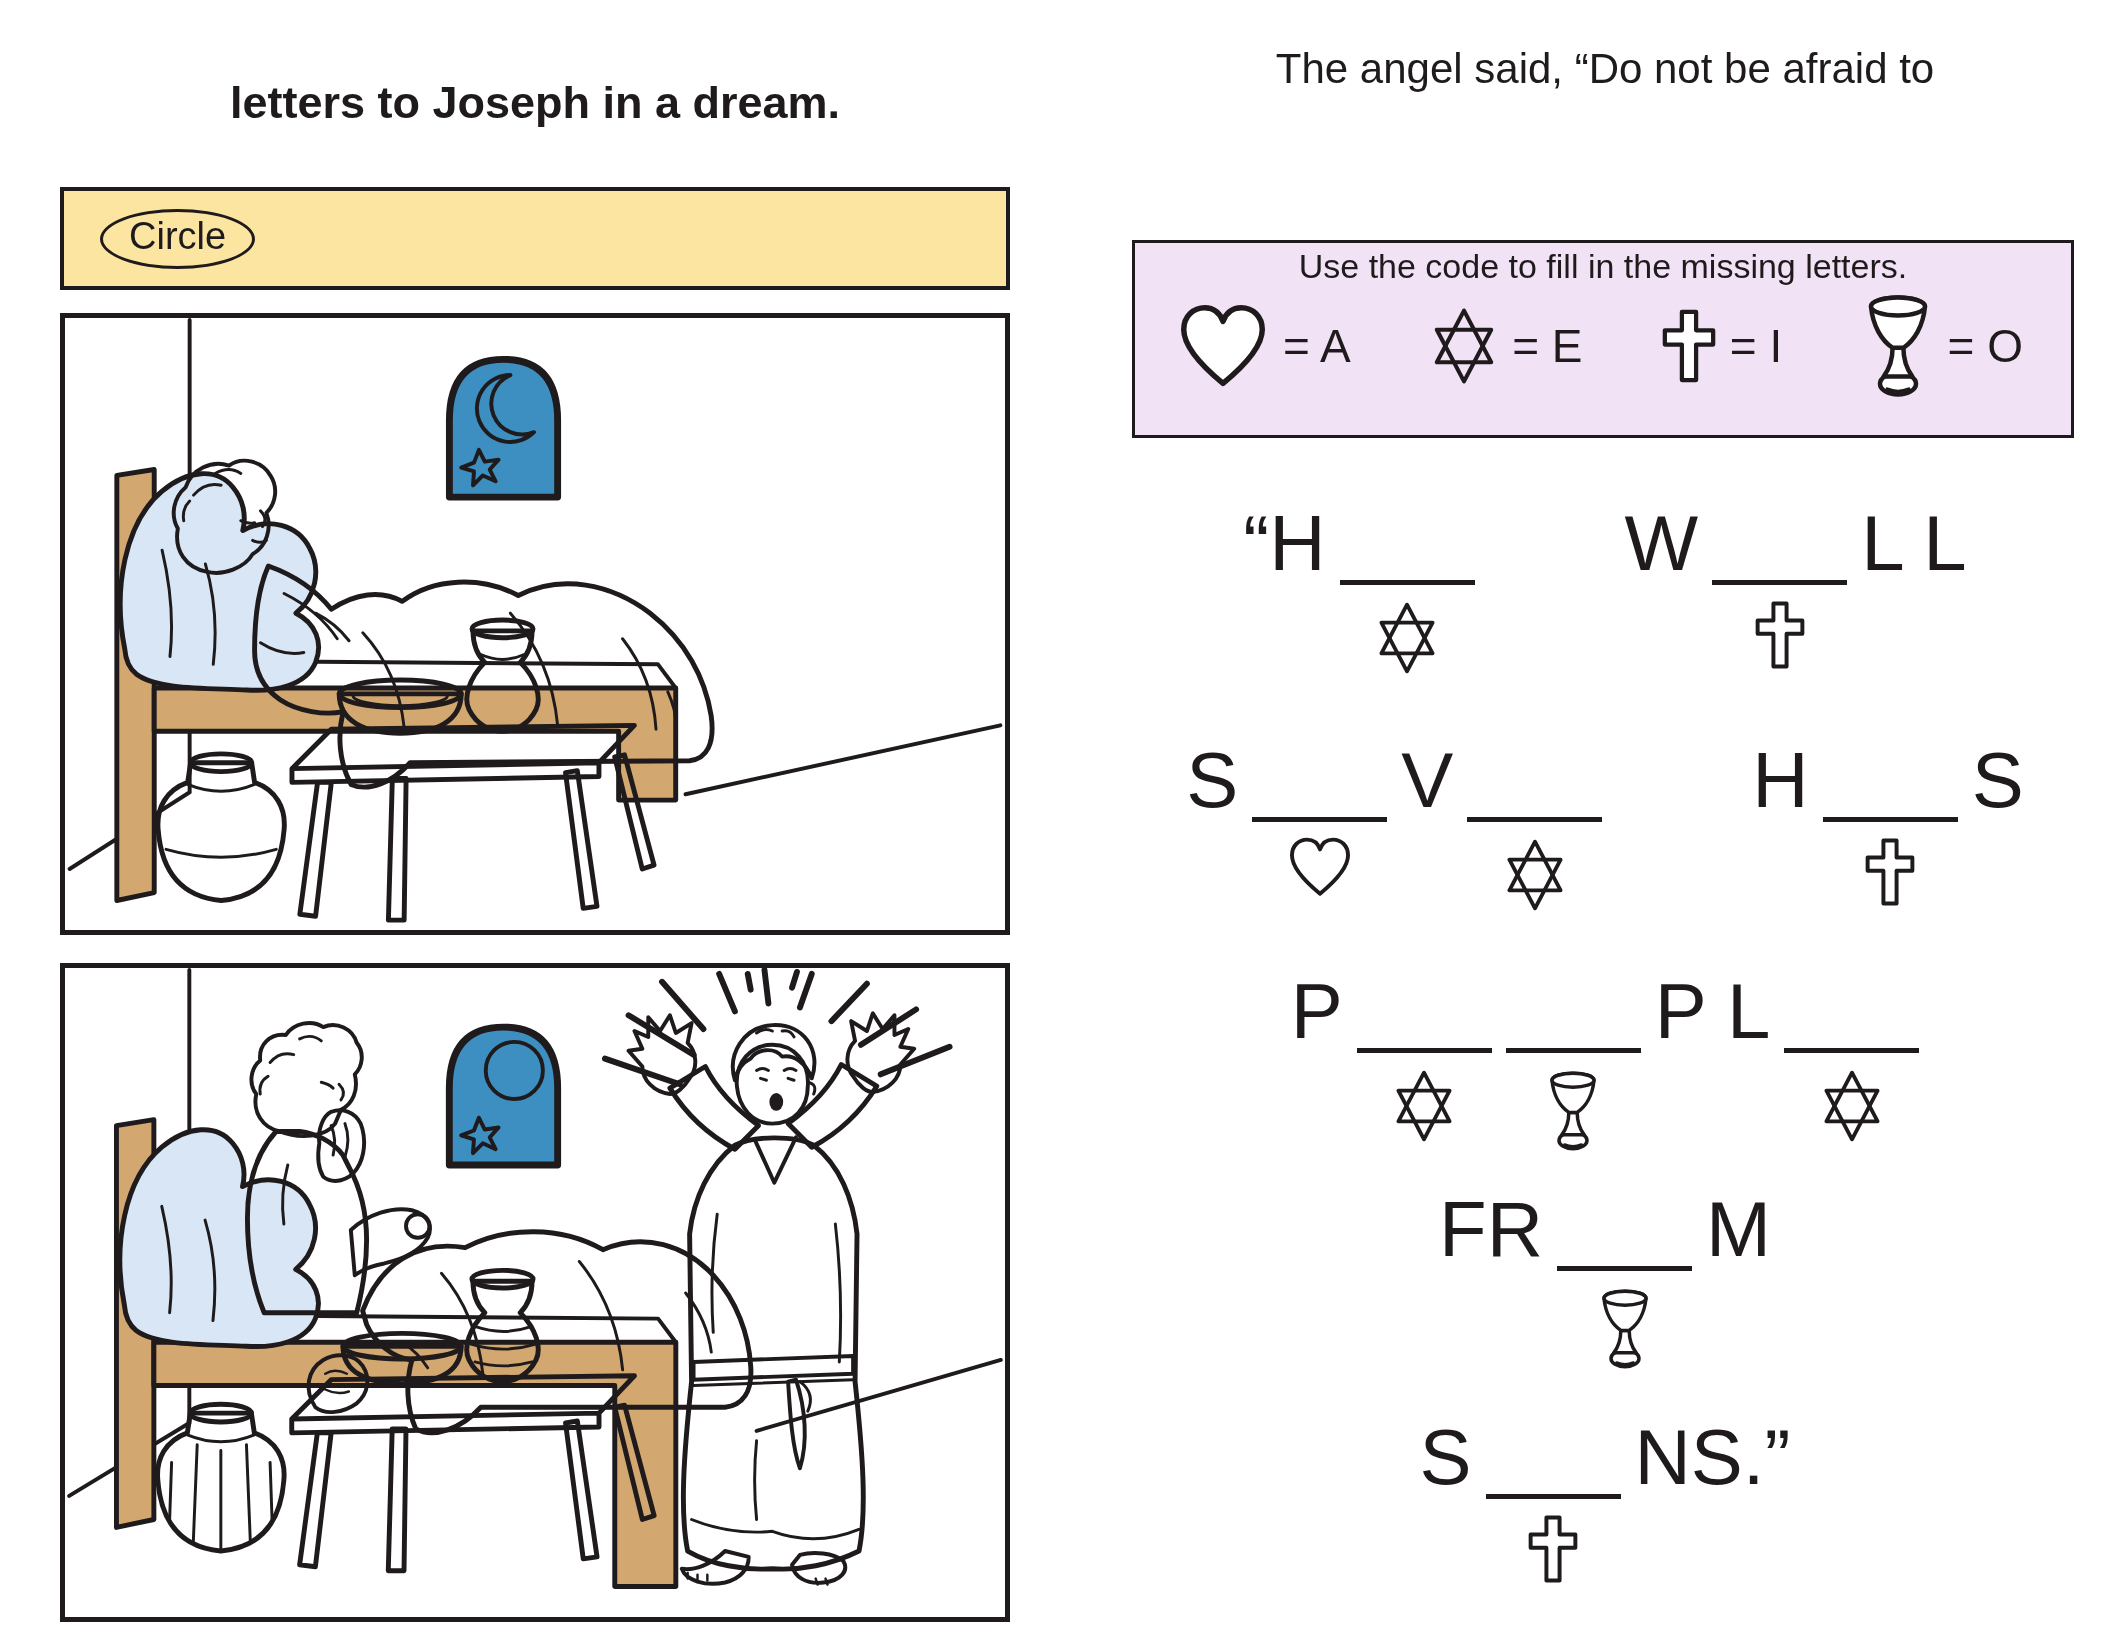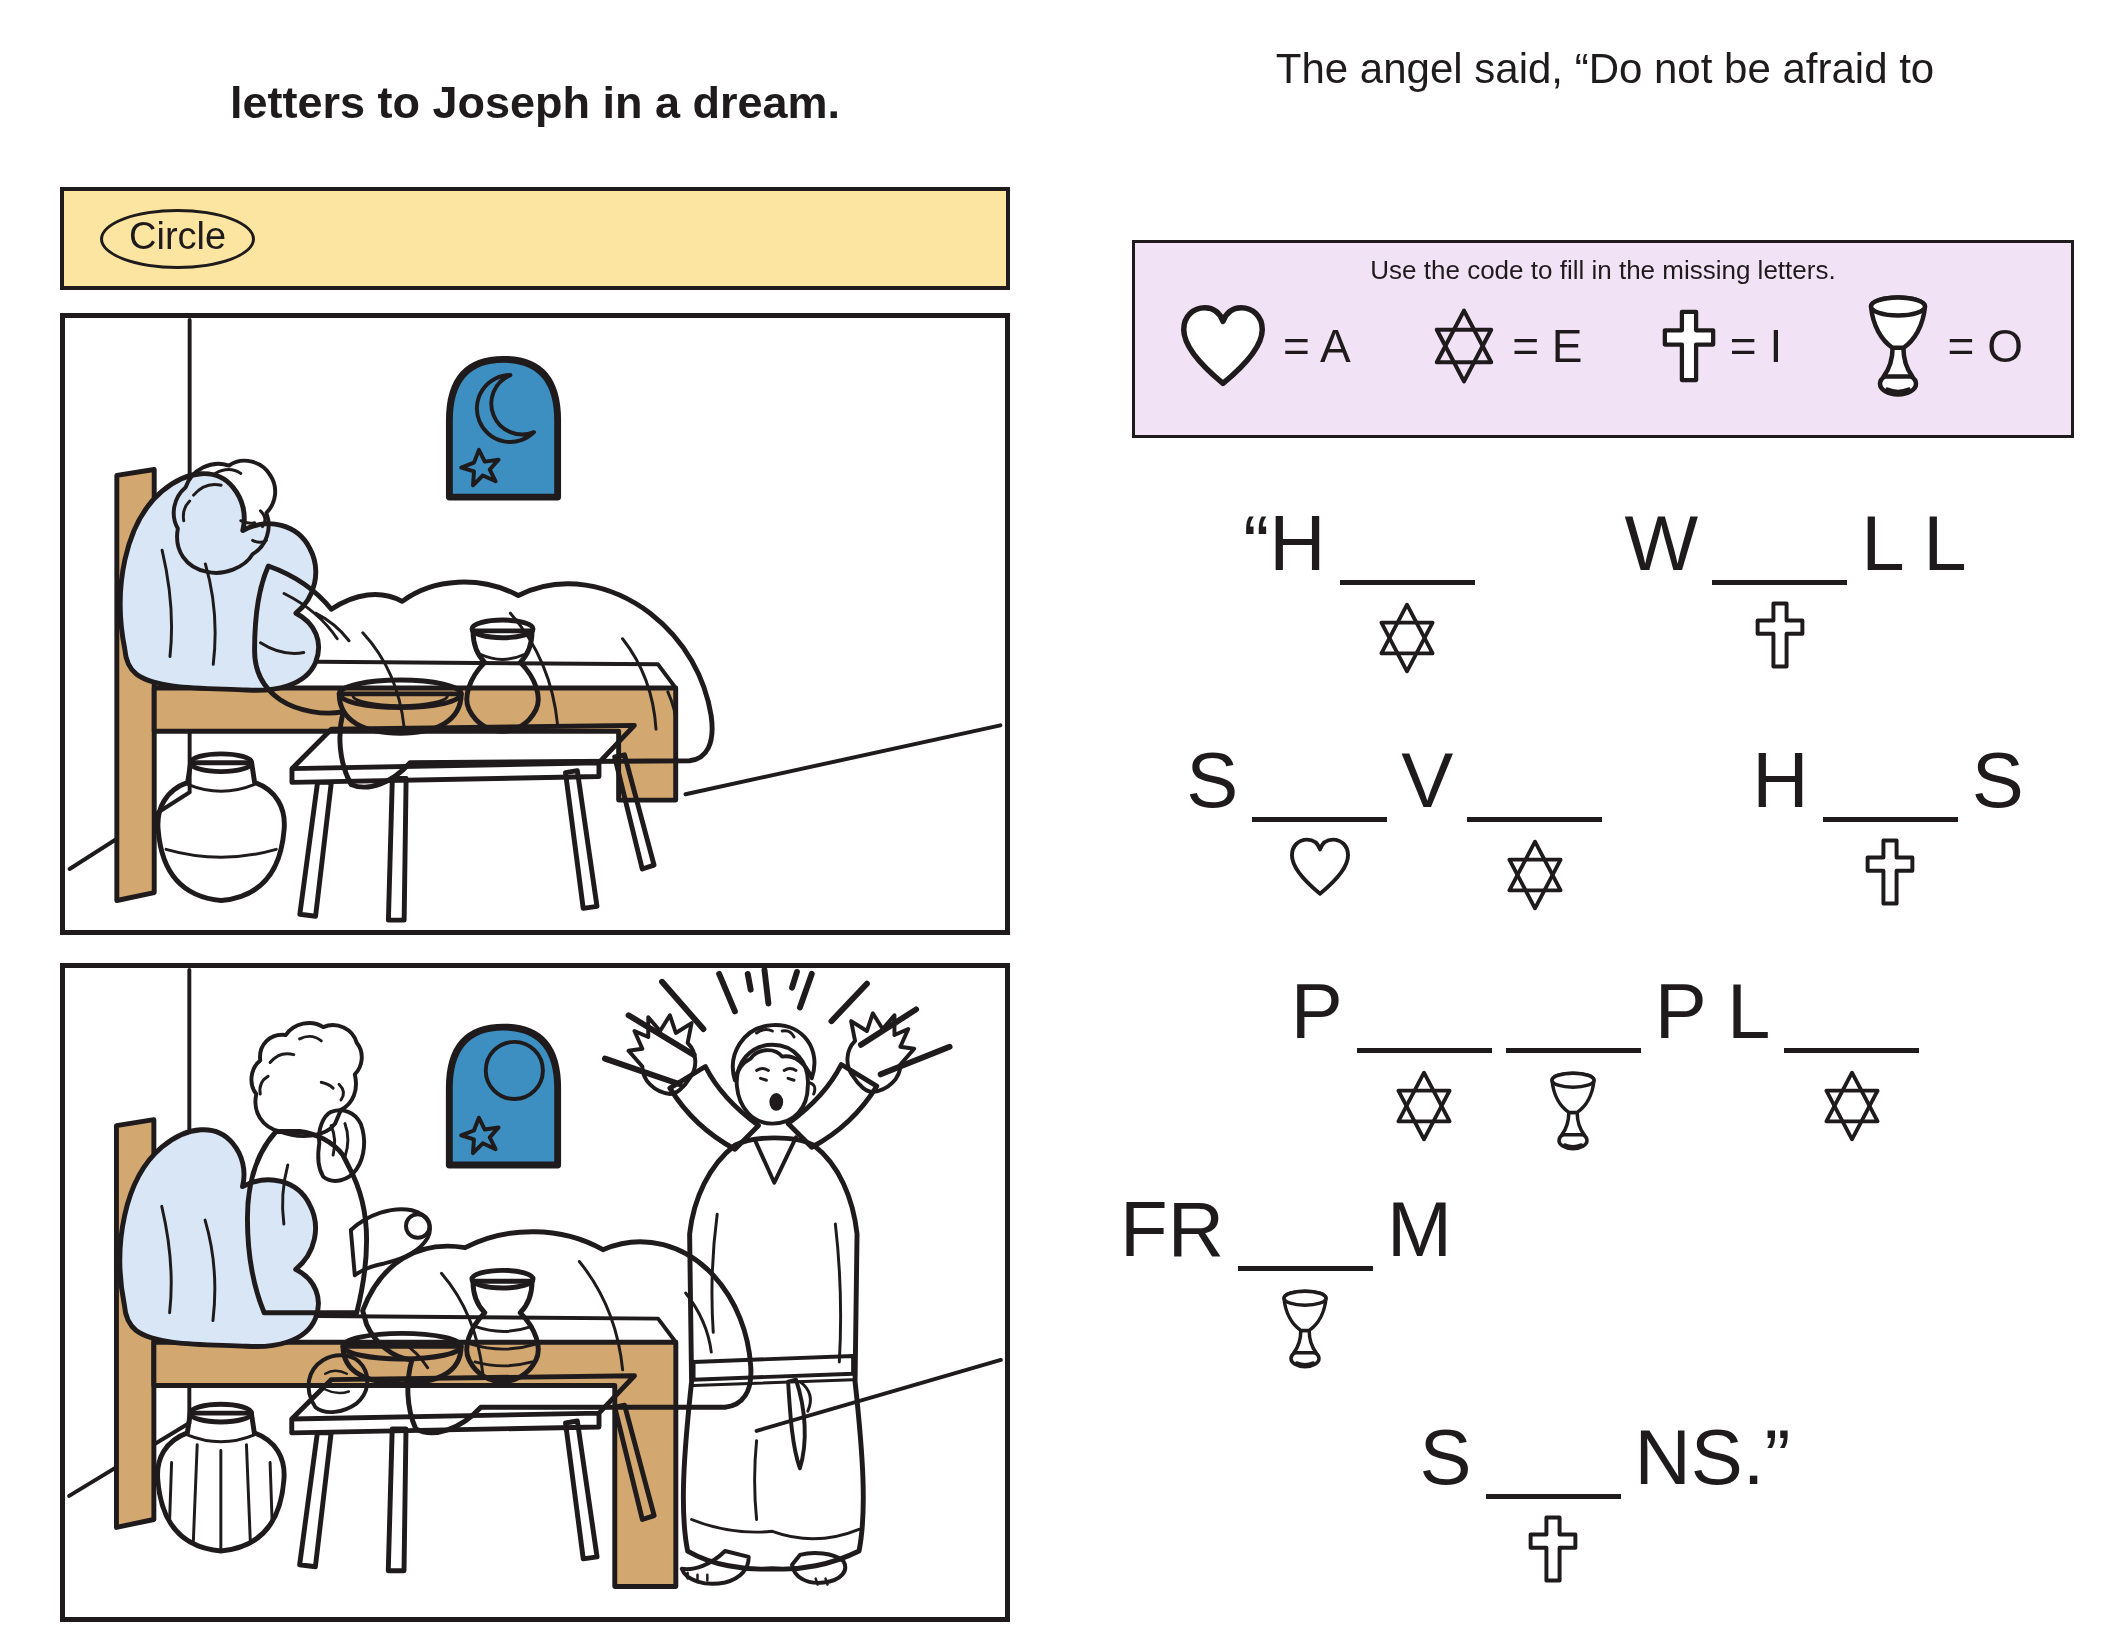--- a/index.html
+++ b/index.html
@@ -17,21 +17,21 @@
   .instruction-text{font-size:37px;}
   .pic{left:60px;width:950px;box-sizing:border-box;border:5px solid var(--ink,#1f1b1c);background:#fff;}
   .pic-top{top:313px;height:622px;}
   .pic-bottom{top:963px;height:659px;}
   .pic svg{display:block;width:100%;height:100%;}
   
   .right-title{left:1120px;top:40px;width:970px;text-align:center;
                font-size:42px;line-height:58px;}
   .code-box{left:1132px;top:240px;width:942px;height:198px;box-sizing:border-box;
         background:var(--code-bg,#F2E2F6);border:3px solid var(--ink,#1f1b1c);}
-  .code-heading{margin-top:12px;text-align:center;font-size:26px;}
+  .code-heading{margin-top:4px;text-align:center;font-size:34px;}
   .code-items{display:flex;justify-content:space-between;align-items:center;
         padding:6px 48px 0 42px;}
   .code-item{display:flex;align-items:center;gap:14px;}
   .code-label{font-size:46px;}
   .puzzle-row{position:absolute;left:1120px;width:970px;display:flex;
         justify-content:center;gap:150px;}
   .word{display:flex;align-items:flex-start;gap:14px;}
   .letter{font-size:78px;line-height:86px;white-space:pre;}
   .blank{display:flex;flex-direction:column;align-items:center;width:135px;}
   .blank .line{width:100%;height:80px;border-bottom:5px solid var(--ink,#1f1b1c);}
@@ -318,21 +318,21 @@
               <div class="line"></div>
               <div class="sym">
                 <svg class="s-star" viewBox="0 0 100 112">
                   <path d="M50,4 L10,80 L90,80 Z" fill="none" stroke="#1F1B1C" stroke-linejoin="round" stroke-linecap="round" stroke-width="6"></path>
                   <path d="M50,108 L10,32 L90,32 Z" fill="none" stroke="#1F1B1C" stroke-linejoin="round" stroke-linecap="round" stroke-width="6"></path>
                 </svg>
               </div>
             </div>
           </div>
         </div>
-        <div class="puzzle-row" style="top: 1186px; flex-direction: column;">
+        <div class="puzzle-row" style="top: 1186px;">
           <div class="word">
             <span class="letter">FR</span>
             <div class="blank">
               <div class="line"></div>
               <div class="sym">
                 <svg class="s-chalice" viewBox="0 0 80 116">
                   <ellipse cx="40" cy="100" rx="20" ry="12" fill="#fff" stroke="#1F1B1C" stroke-linejoin="round" stroke-linecap="round" stroke-width="5"></ellipse>
                   <path d="M34,60 L46,60 C46,74 50,84 56,92 L24,92 C30,84 34,74 34,60 Z" fill="#fff" stroke="#1F1B1C" stroke-linejoin="round" stroke-linecap="round" stroke-width="5"></path>
                   <path d="M10,14 A30,10 0 0 1 70,14 C68,36 58,52 46,60 L34,60 C22,52 12,36 10,14 Z" fill="#fff" stroke="#1F1B1C" stroke-linejoin="round" stroke-linecap="round" stroke-width="5"></path>
                   <ellipse cx="40" cy="14" rx="30" ry="10" fill="#fff" stroke="#1F1B1C" stroke-linejoin="round" stroke-linecap="round" stroke-width="5"></ellipse>

